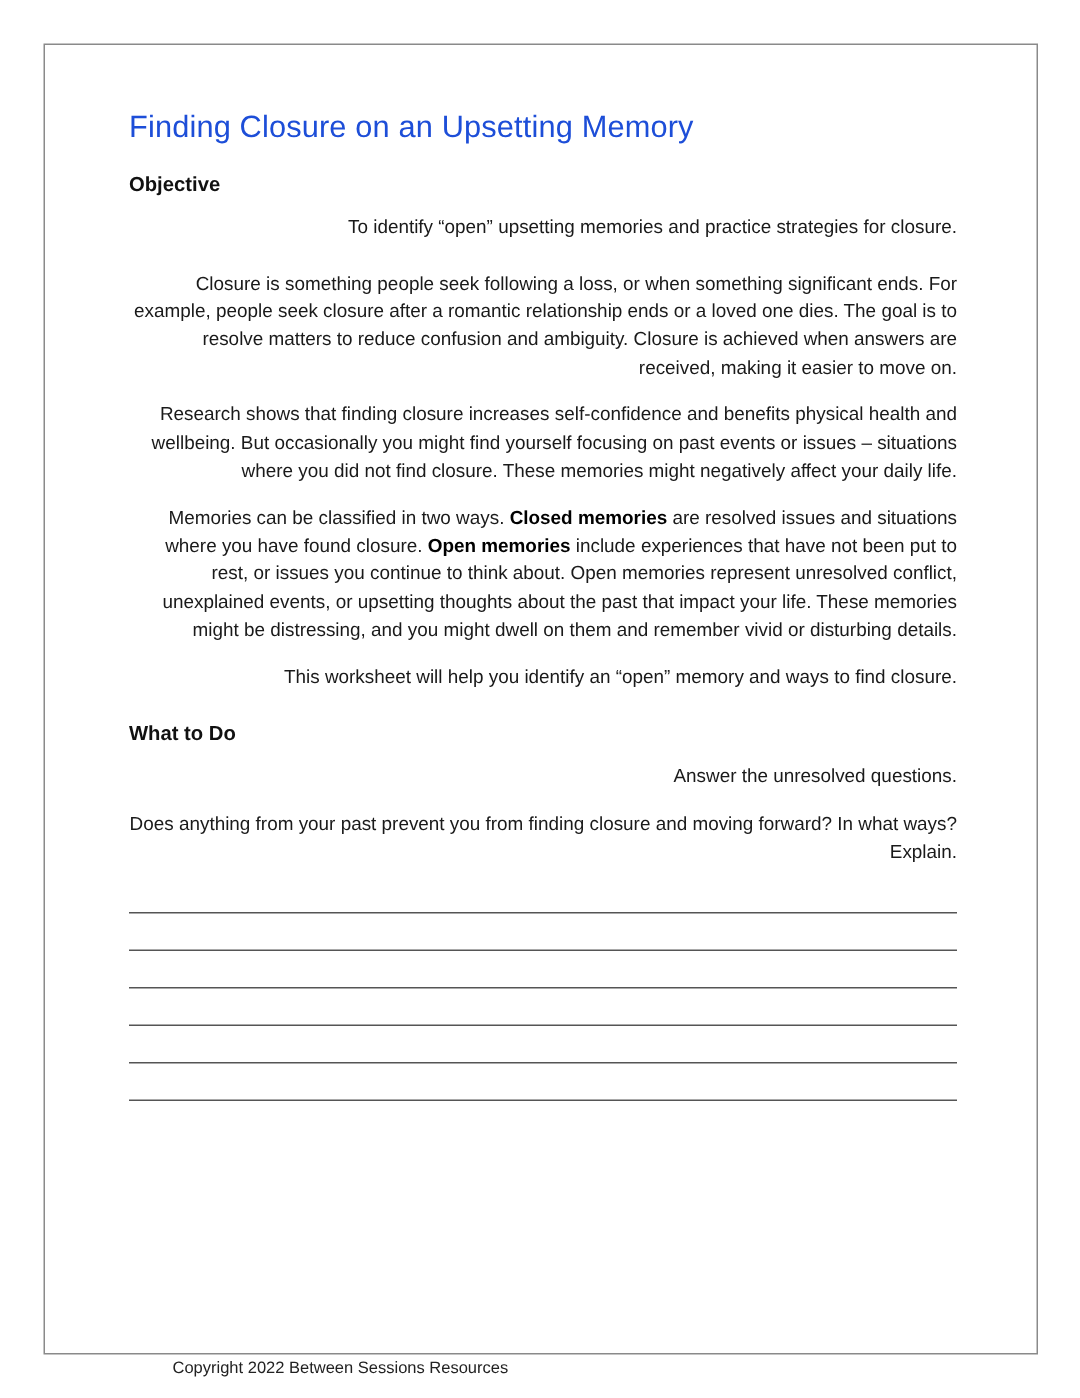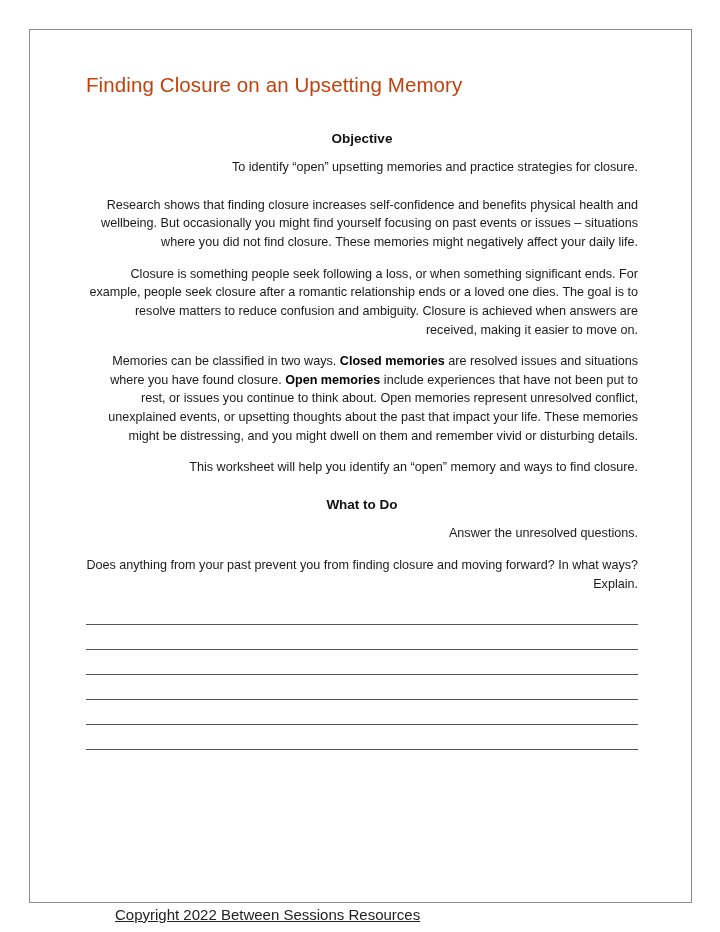--- a/index.html
+++ b/index.html
@@ -37,34 +37,33 @@
   .content {
     position: absolute;
     left: 56px;   
     top: 42px;
     width: 552px; 
   }
 
   .doc-title {
     font-size: 20.5px;
     font-weight: 400;
-    color: #c2410c;
+    color: #1d4ed8;
     letter-spacing: 0.1px;
     line-height: 1.25;
-    margin: 0 0 32px 0;
+    margin: 0 0 16px 0;
     white-space: nowrap;
   }
 
   .section-heading {
     font-size: 13.5px;
     font-weight: 700;
     color: #111111;
     line-height: 1.3;
     margin: 0 0 11px 0;
-    text-align: center;
   }
 
   .body-text {
     font-size: 12.6px;
     font-weight: 400;
     color: #1a1a1a;
     line-height: 1.48;
     margin: 0 0 13px 0;
     text-align: right;
   }
@@ -93,49 +92,48 @@
     height: 0;
     border-bottom: 1.4px solid #555555;
   }
 
   .post-lines-gap { height: 20px; }
 
   .footer-note {
     position: absolute;
     left: 85px;
     top: 875px;
-    font-size: 15px;
+    font-size: 11px;
     font-weight: 400;
     color: #222222;
     line-height: 1.3;
     white-space: nowrap;
-    text-decoration: underline;
   }
 </style>
 </head>
 <body>
 
 <div class="page-canvas">
 
   <div class="page-sheet">
 
     <div class="content">
 
       <h1 class="doc-title">Finding Closure on an Upsetting Memory</h1>
 
       <h2 class="section-heading">Objective</h2>
 
       <p class="body-text">To identify “open” upsetting memories and practice strategies for closure.</p>
 
       <div class="spacer-before-heading"></div>
 
 
+      <p class="body-text">Closure is something people seek following a loss, or when something significant ends. For example, people seek closure after a romantic relationship ends or a loved one dies. The goal is to resolve matters to reduce confusion and ambiguity. Closure is achieved when answers are received, making it easier to move on.</p>
+
       <p class="body-text">Research shows that finding closure increases self-confidence and benefits physical health and wellbeing. But occasionally you might find yourself focusing on past events or issues – situations where you did not find closure. These memories might negatively affect your daily life.</p>
-
-      <p class="body-text">Closure is something people seek following a loss, or when something significant ends. For example, people seek closure after a romantic relationship ends or a loved one dies. The goal is to resolve matters to reduce confusion and ambiguity. Closure is achieved when answers are received, making it easier to move on.</p>
 
       <p class="body-text"><span>Memories can be classified in two ways. </span><span class="bold-term">Closed memories</span><span> are resolved issues and situations where you have found closure. </span><span class="bold-term">Open memories</span><span> include experiences that have not been put to rest, or issues you continue to think about. Open memories represent unresolved conflict, unexplained events, or upsetting thoughts about the past that impact your life. These memories might be distressing, and you might dwell on them and remember vivid or disturbing details.</span></p>
 
       <p class="body-text">This worksheet will help you identify an “open” memory and ways to find closure.</p>
 
       <div class="spacer-before-heading"></div>
 
       <h2 class="section-heading">What to Do</h2>
 
       <p class="body-text">Answer the unresolved questions.</p>

